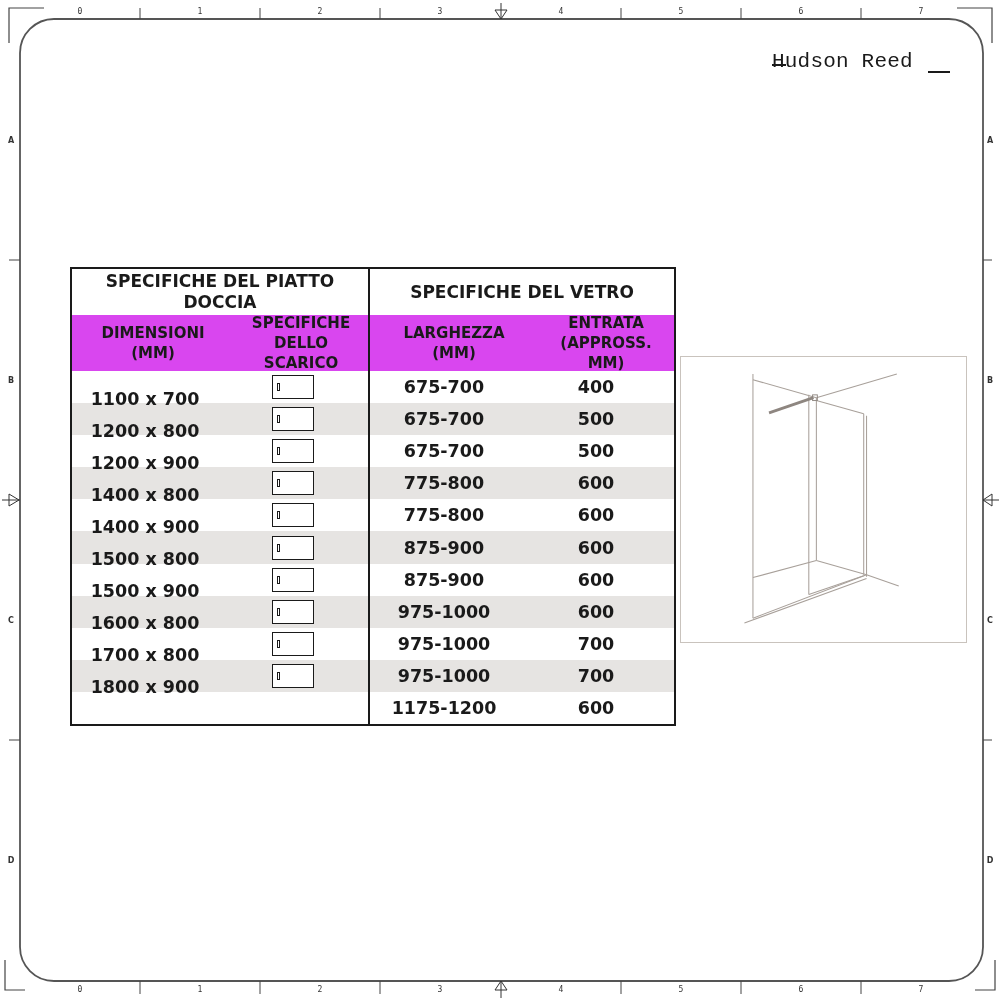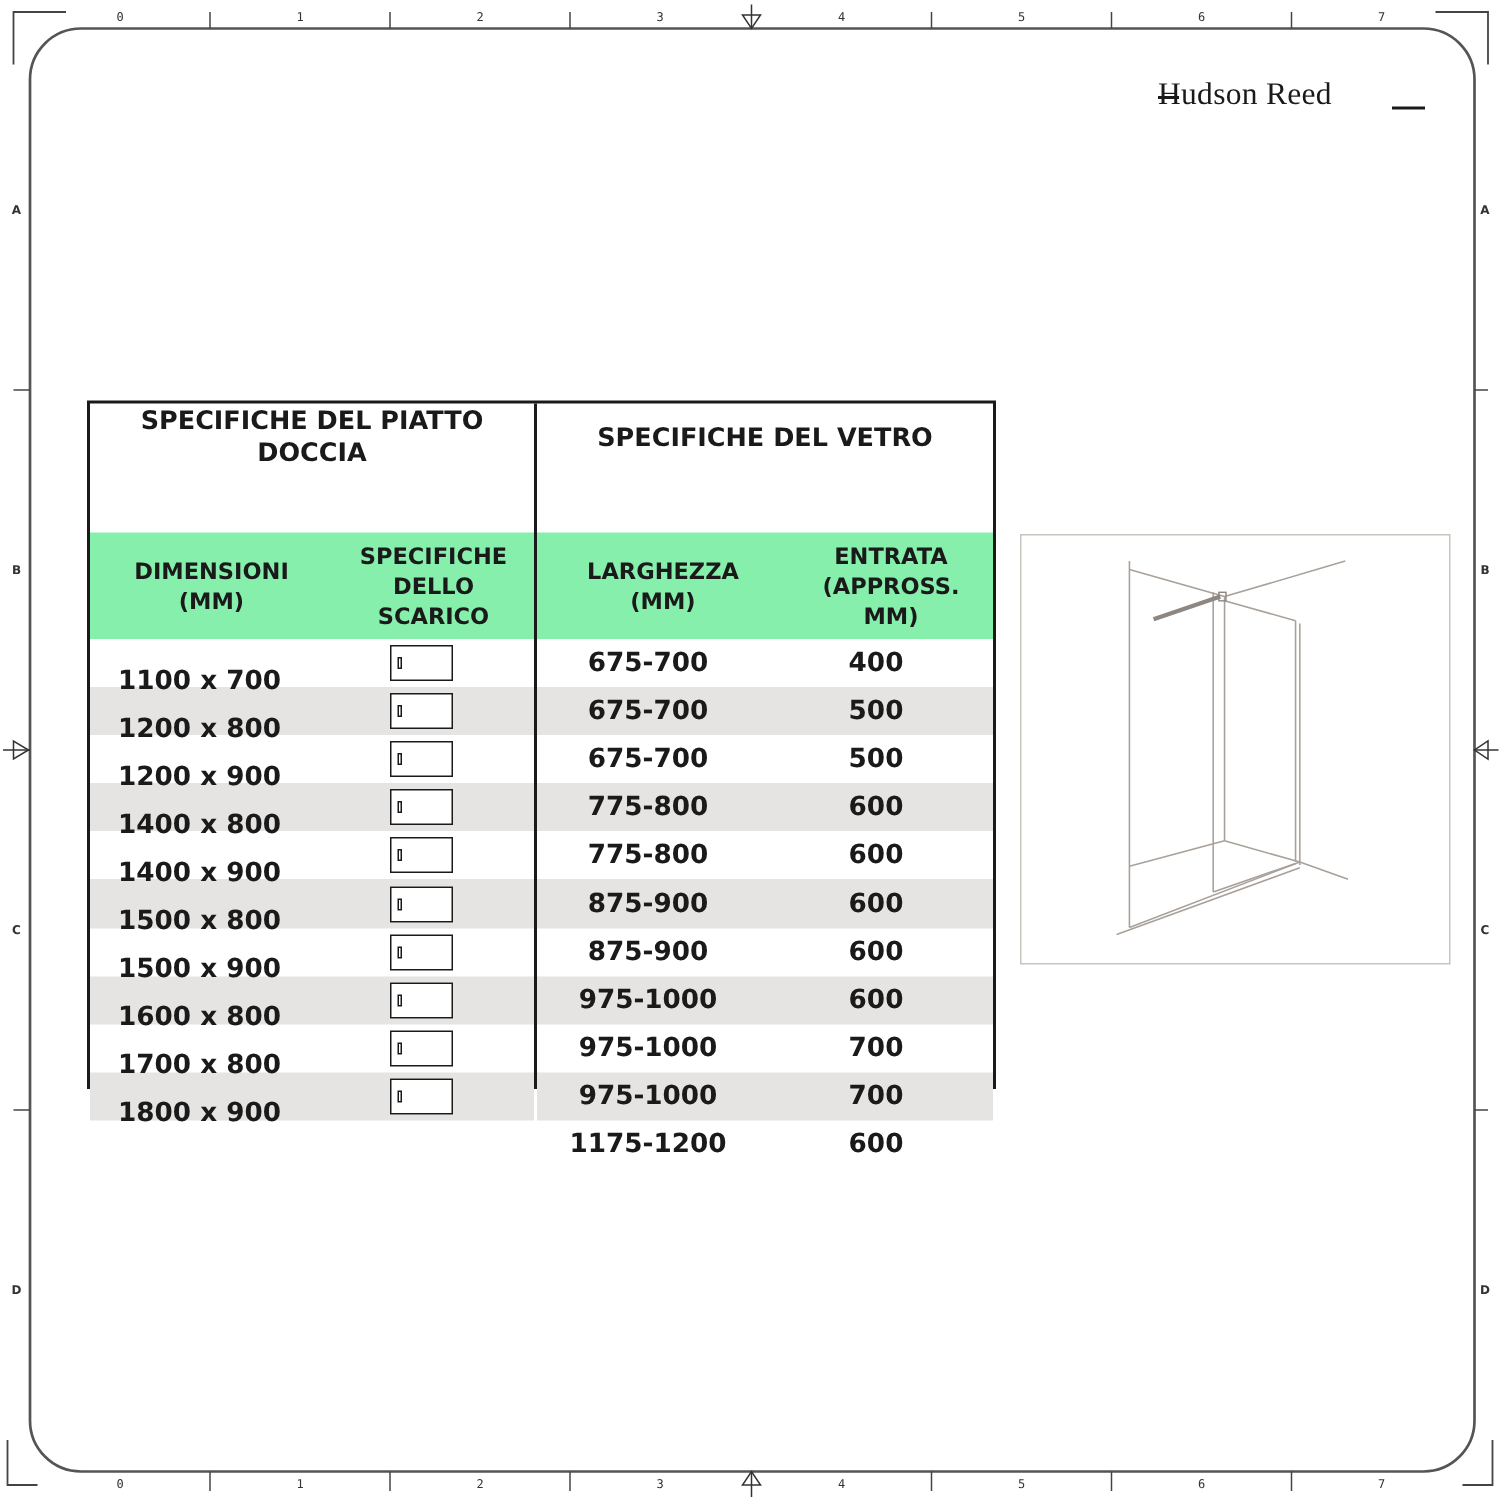--- a/index.html
+++ b/index.html
@@ -3,31 +3,31 @@
 <meta charset="utf-8">
 <style>
   html, body { margin:0; padding:0; background:#ffffff; }
   body { width:1000px; height:1000px; position:relative; overflow:hidden; font-family:"DejaVu Sans", sans-serif; color:#1a1a1a; }
 
   
   .frame-svg { position:absolute; left:0; top:0; width:1000px; height:1000px; }
   .ruler-label { position:absolute; font-family:"DejaVu Sans Mono", monospace; font-size:8px; color:#333; transform:translateX(-50%); }
   .side-label { position:absolute; font-family:"DejaVu Sans", sans-serif; font-size:8px; font-weight:bold; color:#333; transform:translate(-50%,-50%); }
 
-  .logo { position:absolute; left:772px; top:50px; font-family:Liberation Serif, serif; font-size:21px; color:#1a1a1a; letter-spacing:0.2px; }
+  .logo { position:absolute; left:772px; top:50px; font-family:Liberation Mono, monospace; font-size:21px; color:#1a1a1a; letter-spacing:0.2px; }
   .logo-line-left { position:absolute; left:772px; top:64px; width:14px; height:1.5px; background:#1a1a1a; }
   .logo-line-right { position:absolute; left:928px; top:71px; width:22px; height:1.5px; background:#1a1a1a; }
 
   
-  .spec-table { position:absolute; left:58px; top:267px; width:606px; height:459px; border:2px solid #1a1a1a; box-sizing:border-box; display:flex; }
+  .spec-table { position:absolute; left:70px; top:267px; width:606px; height:459px; border:2px solid #1a1a1a; box-sizing:border-box; display:flex; }
   .half { position:relative; height:100%; box-sizing:border-box; }
   .half.left { width:298px; border-right:2px solid #1a1a1a; }
   .half.right { width:304px; }
   .section-title { height:46px; display:flex; align-items:center; justify-content:center; text-align:center; font-weight:bold; font-size:17px; line-height:21px; }
-  .col-heads { height:71px; background:#86efac; display:flex;margin-top:40px; }
+  .col-heads { height:56px; background:#d946ef; display:flex; }
   .col-head { flex:1; display:flex; align-items:center; justify-content:center; text-align:center; font-weight:bold; font-size:15px; line-height:20px; }
   .row { height:32.1px; display:flex; align-items:center; }
   .row:nth-child(even) { background:#e6e4e2; }
   .cell { flex:1; font-weight:bold; font-size:17.5px; text-align:center; }
   .left .cell.dim { flex:0 0 146px; text-align:center;margin-top:23px; }
   .left .cell.drain { flex:1; display:flex; justify-content:center; }
   .drain-box { width:42px; height:24px; border:1.5px solid #1a1a1a; box-sizing:border-box; background:#fff; position:relative; }
   .drain-box .waste { position:absolute; left:4px; top:7px; width:3px; height:8px; border:1px solid #1a1a1a; box-sizing:border-box; }
   .right .cell.width { flex:0 0 148px; }
   .right .cell.entry { flex:1; }

